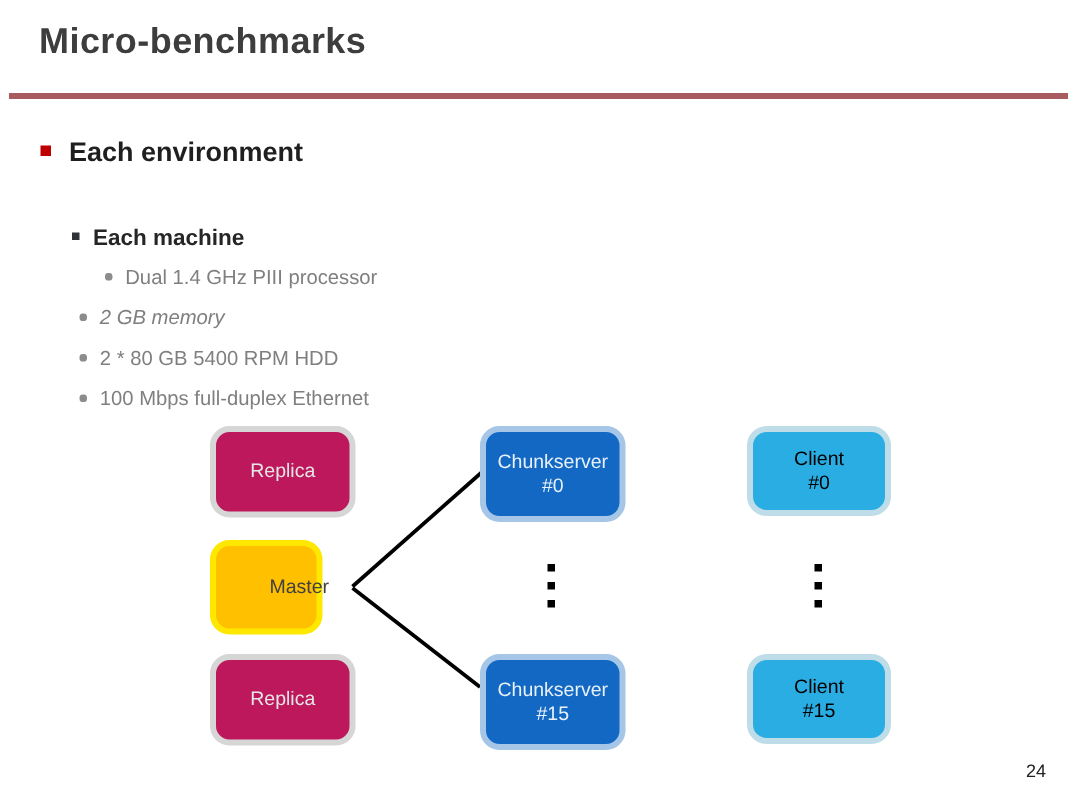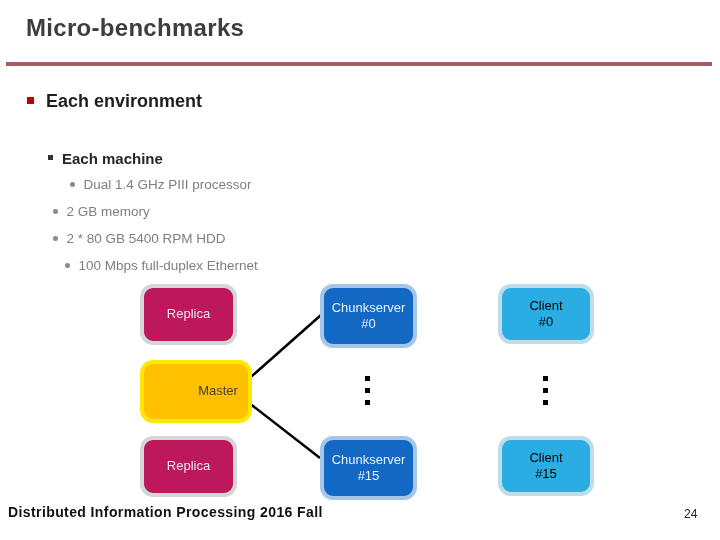--- a/index.html
+++ b/index.html
@@ -26,39 +26,39 @@
   .b1 .tx { font-size:18px; font-weight:bold; color:#1f1f1f; }
 
   .b2 .mk { width:5px; height:5px; background:#2f3338; margin:5px 9px 0 0; flex:none; }
   .b2 .tx { font-size:15px; font-weight:bold; color:#262626; }
   .b2a { left:48px; top:121px; }
   .b2b { left:48px; top:150px; }
 
   .b3 .mk { width:4.5px; height:4.5px; border-radius:50%; background:#8c8c8c; margin:5px 9px 0 0; flex:none; }
   .b3 .tx { font-size:13.5px; color:#7f7f7f; }
   .b3a { left:70px; top:177px; }
-  .b3b { left:53px; top:204px; }
+  .b3b { left:53px; top:204px;font-style:italic; }
   .b3c { left:53px; top:231px; }
-  .b3d { left:65px; top:258px; }
+  .b3d { left:53px; top:258px; }
 
   
   .node {
     position:absolute; box-sizing:border-box;
     border-radius:13px; display:flex; flex-direction:column;
     align-items:center; justify-content:center;
     font-size:13px; line-height:1.25; text-align:center;
   }
   .replica {
     left:140px; width:97px; height:61px;
     background:#be185d; border:4px solid #d6d6d6; color:#e6e6e6;
   }
   .replica.top { top:284px; }
   .replica.bottom { top:436px; }
   .master {
-    left:140px; top:360px; width:112px; height:63px;
+    left:140px; top:360px; width:75px; height:63px;
     background:#ffc000; border:4px solid #ffe800; color:#404040;padding-left:44px;
   }
   .chunkserver {
     left:320px; width:97px; height:64px;
     background:#1268c3; border:4px solid #a6c6e8; color:#e8f1fa;
   }
   .client {
     left:498px; width:96px; height:60px;
     background:#29ade3; border:4px solid #bfdde9; color:#000000;
   }
@@ -154,16 +154,15 @@
     <div class="d"></div>
     <div class="d"></div>
     <div class="d"></div>
   </div>
   <div class="vdots cl">
     <div class="d"></div>
     <div class="d"></div>
     <div class="d"></div>
   </div>
 
-  <div class="footer">Distributed Information Processing 2016 Fall</div>
   <div class="pagenum">24</div>
 
 </div>
 
 </body></html>

